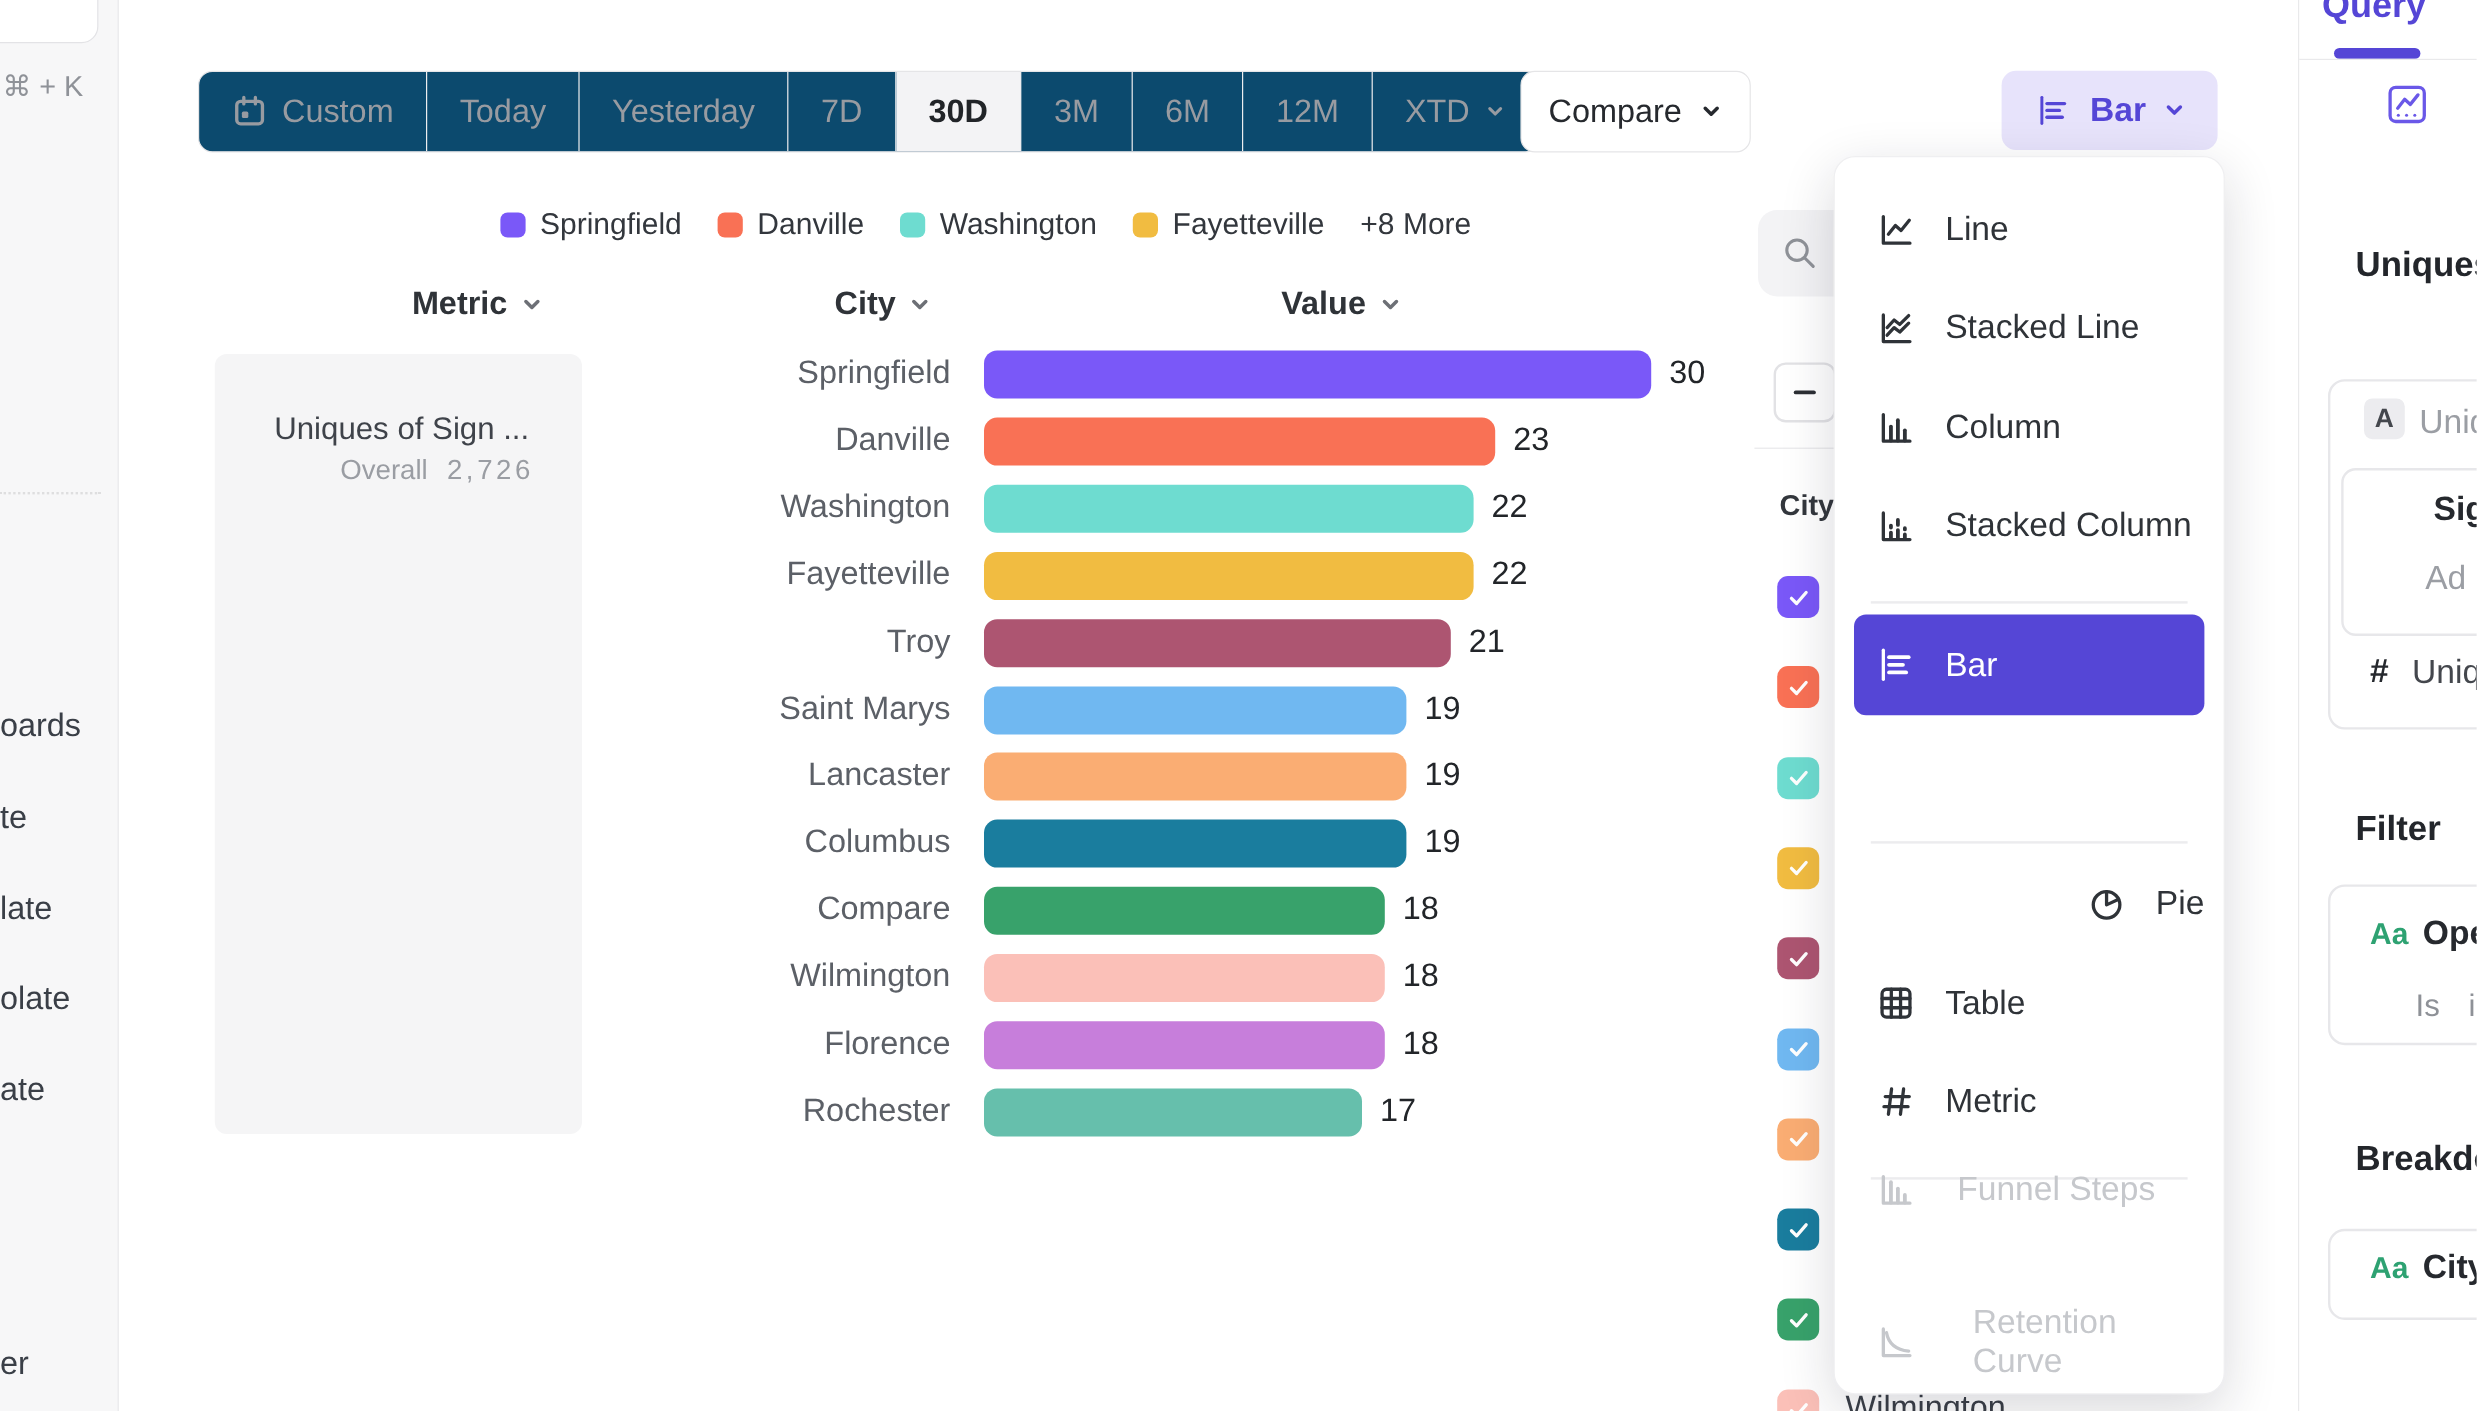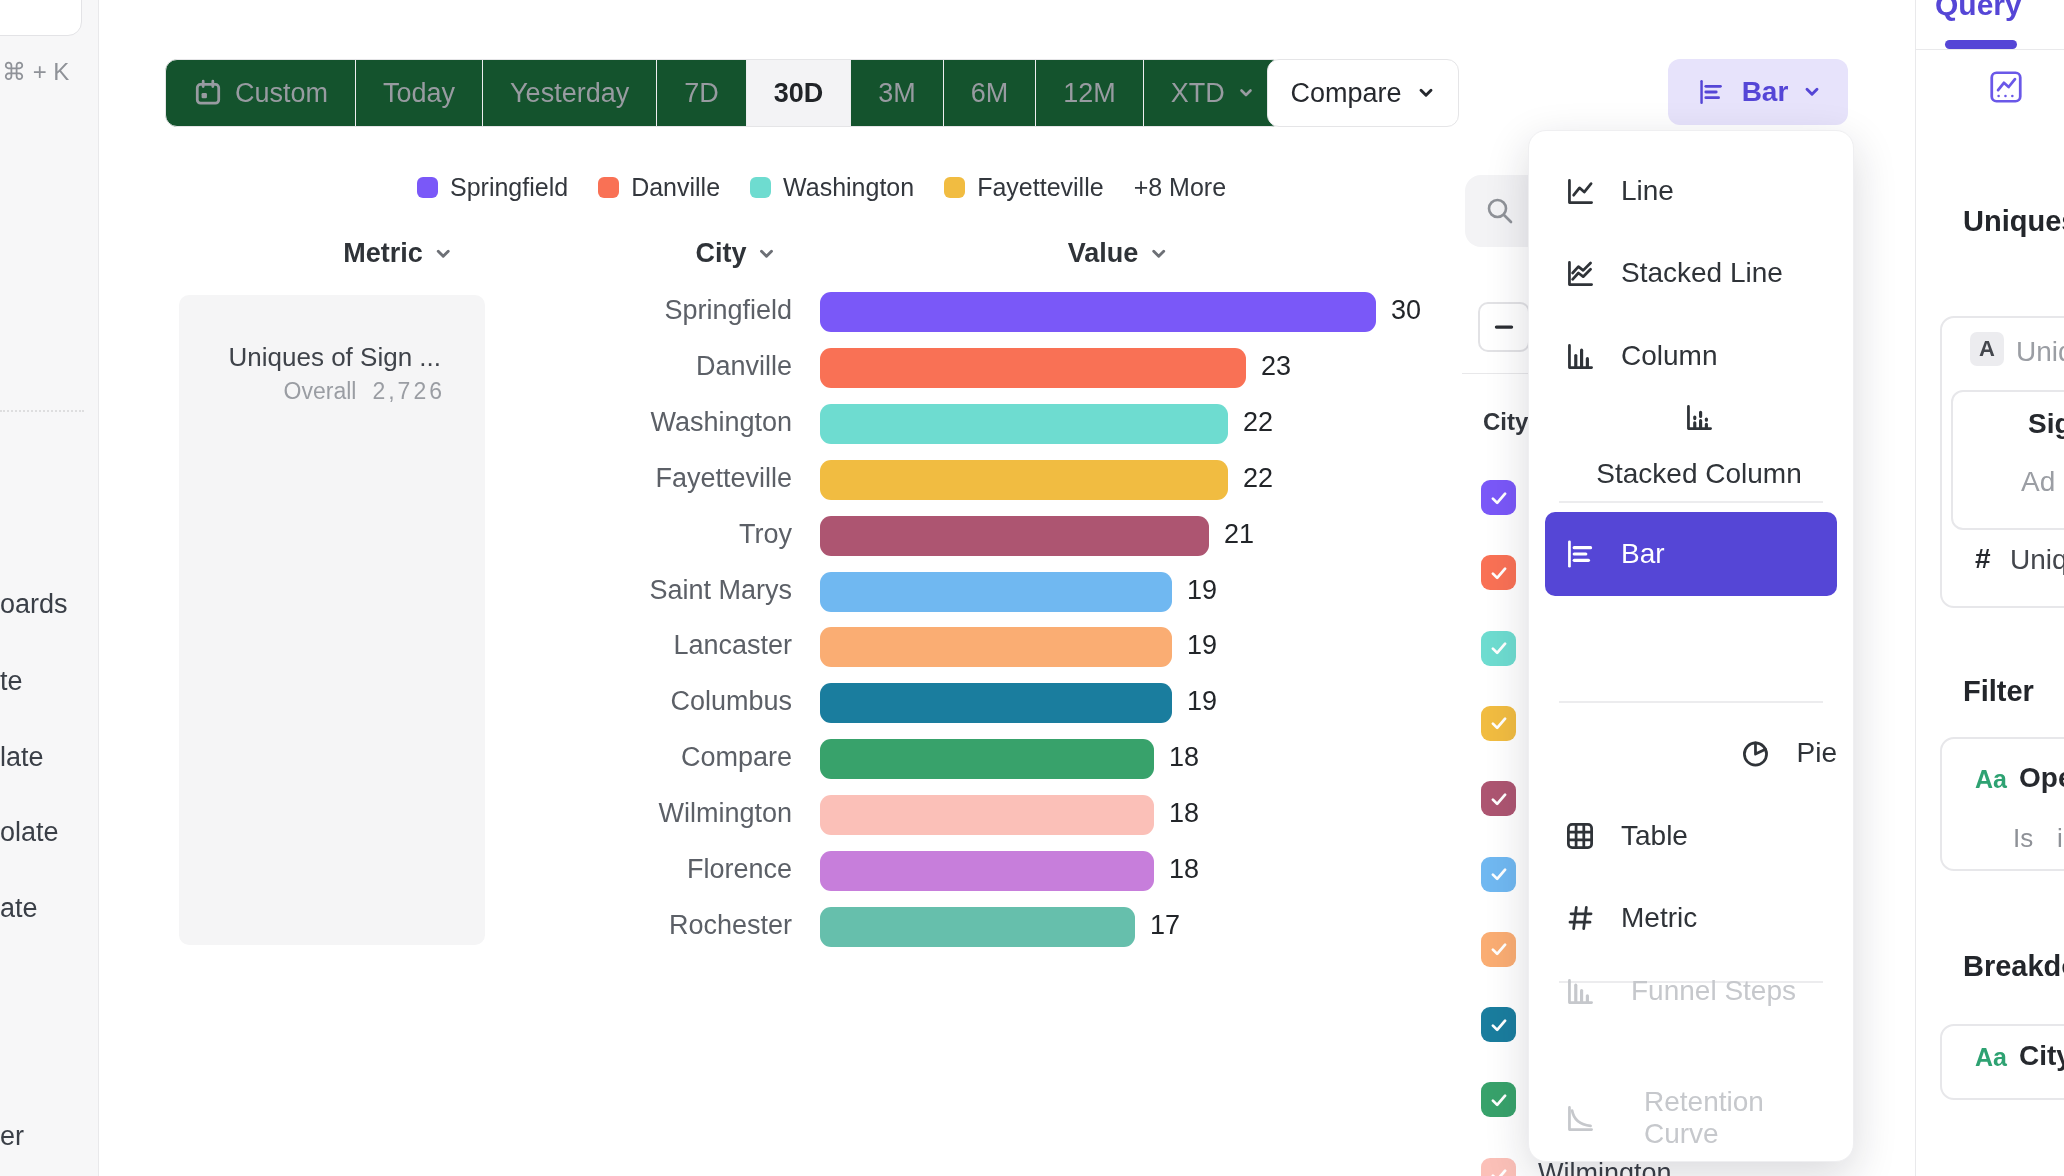--- a/index.html
+++ b/index.html
@@ -9,21 +9,21 @@
   .mono{font-family:Liberation Sans, sans-serif;}
 
   
   .sidebar{left:0;top:0;width:98px;height:1176px;background:#f7f7f8;border-right:1px solid #e9e9eb;}
   .side-searchbox{left:-26px;top:-28px;width:106px;height:62px;background:#fff;border:1px solid #e3e3e6;border-radius:14px;}
   .side-shortcut{left:2px;top:58px;font-size:24px;color:#8f9298;white-space:nowrap;}
   .side-divider{left:0;top:410px;width:84px;border-top:2px dotted #dededf;}
   .side-frag{left:0;font-size:27px;font-weight:500;color:#3a3f47;white-space:nowrap;}
 
   
-  .seg{left:165px;top:59px;height:66px;border:1px solid #e5e5e7;border-radius:12px;background:#14532d;
+  .seg{left:165px;top:59px;height:66px;border:1px solid #e5e5e7;border-radius:12px;background:#0c4a6e;
        display:flex;align-items:stretch;overflow:hidden;}
   .seg-item{display:flex;align-items:center;justify-content:center;gap:12px;padding:0 27px;
             font-size:27px;color:#989ba1;border-right:1px solid #ededef;white-space:nowrap;cursor:pointer;}
   .seg-item:last-child{border-right:none;}
   .seg-item.sel{background:#f3f3f5;color:#212428;font-weight:600;}
   .seg-item svg{display:block;}
   .btn{border:1px solid #e5e5e7;border-radius:12px;background:#fff;display:flex;align-items:center;
        justify-content:center;gap:14px;font-size:27px;color:#26292e;font-weight:500;cursor:pointer;}
   .compare-btn{left:1267px;top:59px;width:190px;height:66px;}
   .bar-btn{left:1668px;top:59px;width:180px;height:66px;background:#e7e3fb;border:none;color:#5546d6;font-weight:600;font-size:28px;}
@@ -380,21 +380,21 @@
         <span style="display: flex;">
           <svg width="38" height="38" viewBox="0 0 36 36" fill="none" stroke="currentColor" stroke-width="2.6" stroke-linecap="round" stroke-linejoin="round">
             <path d="M8 8v21h21"></path>
             <path d="M14 28.5V17.5" stroke-width="3"></path>
             <path d="M19.5 28.5V12.5" stroke-width="3"></path>
             <path d="M25 28.5V20.5" stroke-width="3"></path>
           </svg>
         </span>
         <span>Column</span>
       </div>
-      <div class="menu-item" style="top: 267px; flex-direction: column;">
+      <div class="menu-item" style="top: 267px;">
         <span style="display: flex;">
           <svg width="38" height="38" viewBox="0 0 36 36" fill="none" stroke="currentColor" stroke-width="2.6" stroke-linecap="round" stroke-linejoin="round">
             <path d="M8 8v21h21"></path>
             <path d="M14 28.5v-5M14 19.5v-1.5" stroke-width="3"></path>
             <path d="M19.5 28.5v-7M19.5 17.5v-4" stroke-width="3"></path>
             <path d="M25 28.5v-3.5M25 21v-1" stroke-width="3"></path>
           </svg>
         </span>
         <span>Stacked Column</span>
       </div>

